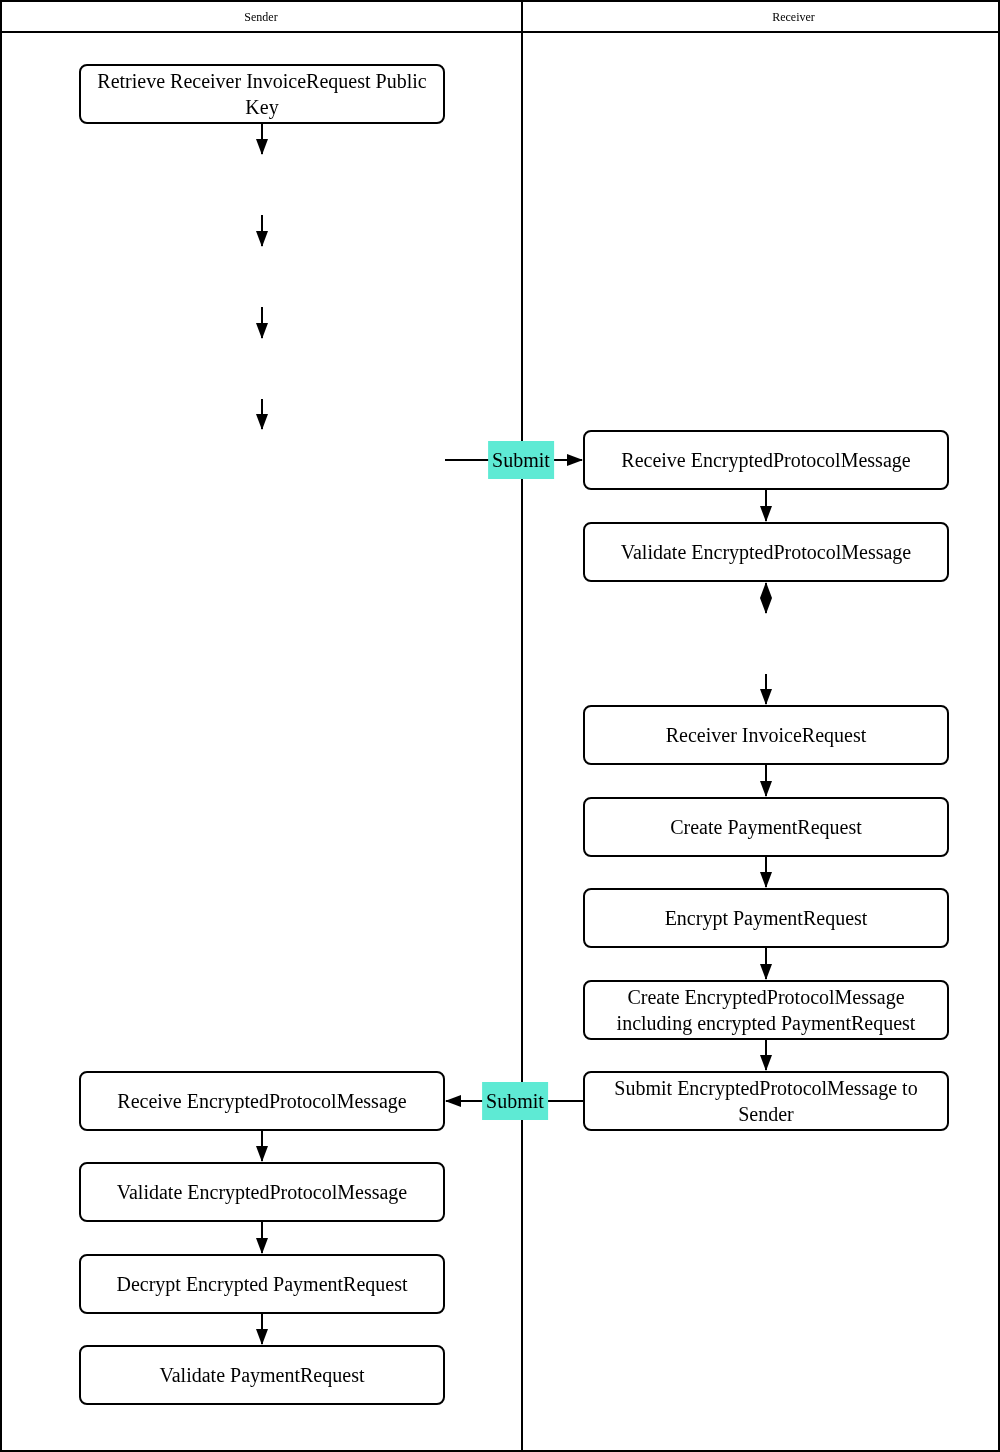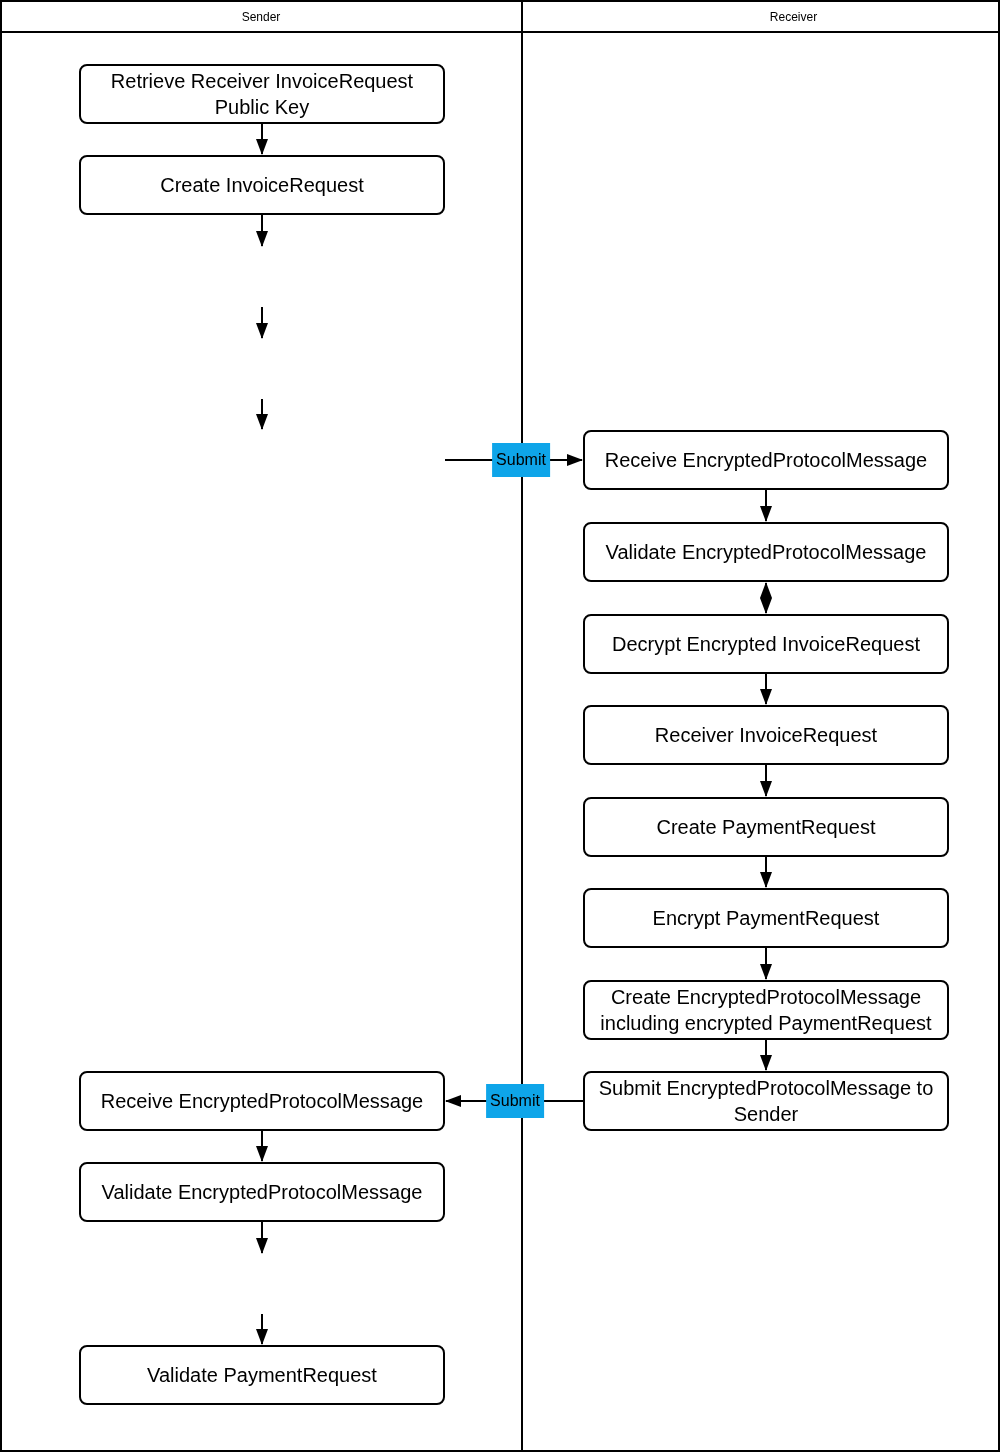--- a/index.html
+++ b/index.html
@@ -3,21 +3,21 @@
 <meta charset="utf-8">
 <style>
   html, body { margin: 0; padding: 0; background: #ffffff; }
   .stage {
     position: relative;
     width: 1000px;
     height: 1452px;
     background: #ffffff;
     border: 2px solid #000000;
     box-sizing: border-box;
-    font-family: Liberation Sans, sans-serif;
+    font-family: Liberation Serif, serif;
     color: #000000;
     overflow: hidden;
   }
   .lane-header {
     position: absolute;
     top: 0;
     height: 30px;
     display: flex;
     align-items: center;
     justify-content: center;
@@ -46,23 +46,23 @@
     text-align: center;
     font-size: 20px;
     line-height: 1.3;
     padding: 4px 12px;
   }
   .node.sender   { left: 77px; }
   .node.receiver { left: 581px; }
   .submit-label {
     position: absolute;
     transform: translate(-50%, -50%);
-    background: #0ea5e9;
+    background: #5eead4;
     padding: 9px 4px;
-    font-size: 16px;
+    font-size: 20px;
     line-height: 1;
     z-index: 3;
   }
 </style>
 </head>
 <body>
 
 <div class="stage">
 
   <div class="lane-header sender">
@@ -96,28 +96,27 @@
     <line x1="764" y1="763" x2="764" y2="794" stroke="#000" stroke-width="2" marker-end="url(#arrow)"></line>
     <line x1="764" y1="855" x2="764" y2="885" stroke="#000" stroke-width="2" marker-end="url(#arrow)"></line>
     <line x1="764" y1="946" x2="764" y2="977" stroke="#000" stroke-width="2" marker-end="url(#arrow)"></line>
     <line x1="764" y1="1038" x2="764" y2="1068" stroke="#000" stroke-width="2" marker-end="url(#arrow)"></line>
 
     <line x1="443" y1="458" x2="580" y2="458" stroke="#000" stroke-width="2" marker-end="url(#arrow)"></line>
     <line x1="581" y1="1099" x2="444" y2="1099" stroke="#000" stroke-width="2" marker-end="url(#arrow)"></line>
   </svg>
 
   <div class="node sender" style="top:62px">Retrieve Receiver InvoiceRequest Public Key</div>
-  <div class="node sender" style="top:153px">Create InvoiceRequest</div>
   <div class="node sender" style="top:1069px">Receive EncryptedProtocolMessage</div>
   <div class="node sender" style="top:1160px">Validate EncryptedProtocolMessage</div>
+  <div class="node sender" style="top:1252px">Decrypt Encrypted PaymentRequest</div>
   <div class="node sender" style="top:1343px">Validate PaymentRequest</div>
 
   <div class="node receiver" style="top:428px">Receive EncryptedProtocolMessage</div>
   <div class="node receiver" style="top:520px">Validate EncryptedProtocolMessage</div>
-  <div class="node receiver" style="top:612px">Decrypt Encrypted InvoiceRequest</div>
   <div class="node receiver" style="top:703px">Receiver InvoiceRequest</div>
   <div class="node receiver" style="top:795px">Create PaymentRequest</div>
   <div class="node receiver" style="top:886px">Encrypt PaymentRequest</div>
   <div class="node receiver" style="top:978px">Create EncryptedProtocolMessage including encrypted PaymentRequest</div>
   <div class="node receiver" style="top:1069px">Submit EncryptedProtocolMessage to Sender</div>
 
   <span class="submit-label" style="left:519px; top:458px">Submit</span>
   <span class="submit-label" style="left:513px; top:1099px">Submit</span>
 
 </div>

